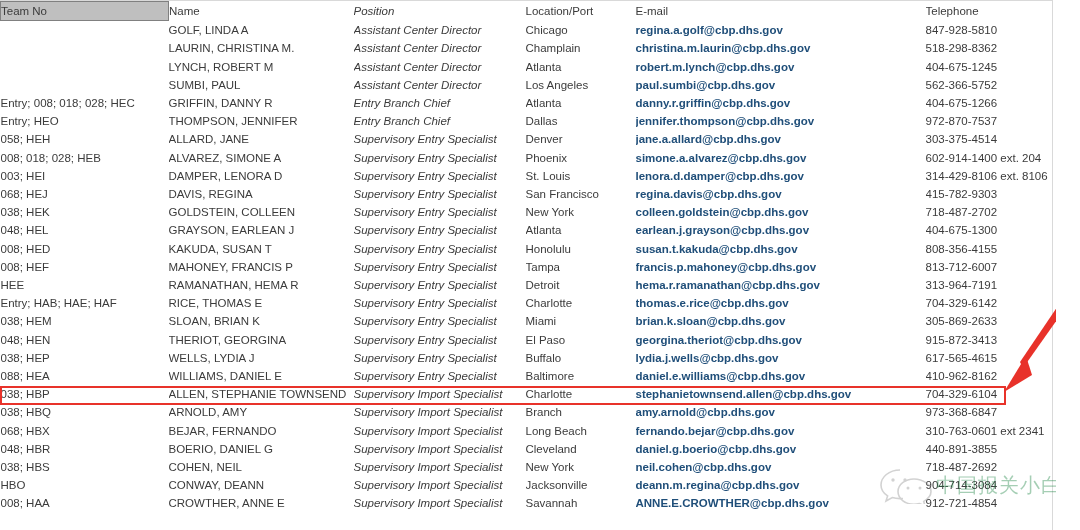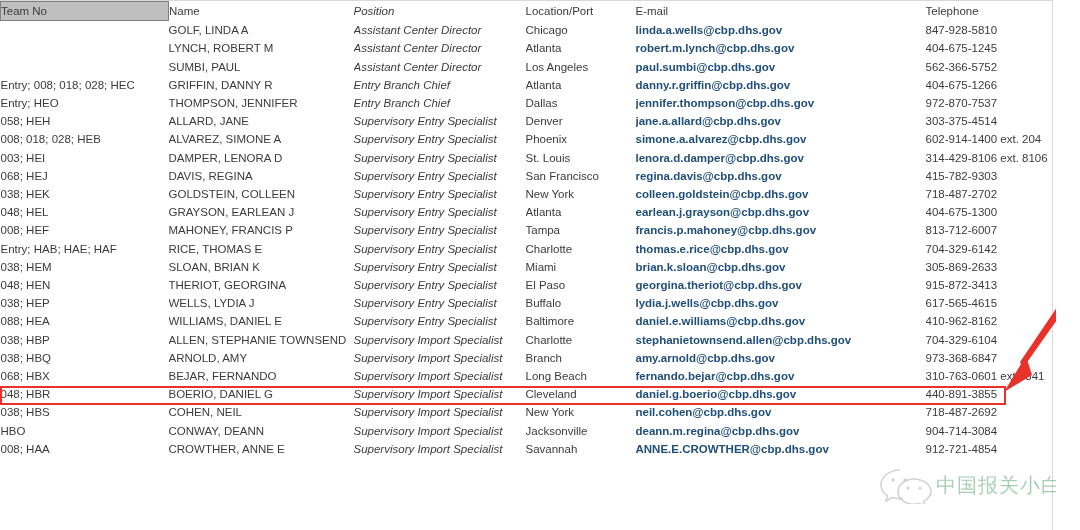--- a/index.html
+++ b/index.html
@@ -160,22 +160,30 @@
           <td class="cell-pos">Position</td>
           <td class="cell-loc">Location/Port</td>
           <td class="cell-mail header-mail">E-mail</td>
           <td class="cell-tel">Telephone</td>
         </tr>
         <tr>
           <td class="cell-team"></td>
           <td class="cell-name">GOLF, LINDA A</td>
           <td class="cell-pos">Assistant Center Director</td>
           <td class="cell-loc">Chicago</td>
-          <td class="cell-mail">linda.a.wells@cbp.dhs.gov</td>
+          <td class="cell-mail">regina.a.golf@cbp.dhs.gov</td>
           <td class="cell-tel">847-928-5810</td>
+        </tr>
+        <tr>
+          <td class="cell-team"></td>
+          <td class="cell-name">LAURIN, CHRISTINA M.</td>
+          <td class="cell-pos">Assistant Center Director</td>
+          <td class="cell-loc">Champlain</td>
+          <td class="cell-mail">christina.m.laurin@cbp.dhs.gov</td>
+          <td class="cell-tel">518-298-8362</td>
         </tr>
         <tr>
           <td class="cell-team"></td>
           <td class="cell-name">LYNCH, ROBERT M</td>
           <td class="cell-pos">Assistant Center Director</td>
           <td class="cell-loc">Atlanta</td>
           <td class="cell-mail">robert.m.lynch@cbp.dhs.gov</td>
           <td class="cell-tel">404-675-1245</td>
         </tr>
         <tr>
@@ -244,26 +252,42 @@
         </tr>
         <tr>
           <td class="cell-team">048; HEL</td>
           <td class="cell-name">GRAYSON, EARLEAN J</td>
           <td class="cell-pos">Supervisory Entry Specialist</td>
           <td class="cell-loc">Atlanta</td>
           <td class="cell-mail">earlean.j.grayson@cbp.dhs.gov</td>
           <td class="cell-tel">404-675-1300</td>
         </tr>
         <tr>
+          <td class="cell-team">008; HED</td>
+          <td class="cell-name">KAKUDA, SUSAN T</td>
+          <td class="cell-pos">Supervisory Entry Specialist</td>
+          <td class="cell-loc">Honolulu</td>
+          <td class="cell-mail">susan.t.kakuda@cbp.dhs.gov</td>
+          <td class="cell-tel">808-356-4155</td>
+        </tr>
+        <tr>
           <td class="cell-team">008; HEF</td>
           <td class="cell-name">MAHONEY, FRANCIS P</td>
           <td class="cell-pos">Supervisory Entry Specialist</td>
           <td class="cell-loc">Tampa</td>
           <td class="cell-mail">francis.p.mahoney@cbp.dhs.gov</td>
           <td class="cell-tel">813-712-6007</td>
+        </tr>
+        <tr>
+          <td class="cell-team">HEE</td>
+          <td class="cell-name">RAMANATHAN, HEMA R</td>
+          <td class="cell-pos">Supervisory Entry Specialist</td>
+          <td class="cell-loc">Detroit</td>
+          <td class="cell-mail">hema.r.ramanathan@cbp.dhs.gov</td>
+          <td class="cell-tel">313-964-7191</td>
         </tr>
         <tr>
           <td class="cell-team">Entry; HAB; HAE; HAF</td>
           <td class="cell-name">RICE, THOMAS E</td>
           <td class="cell-pos">Supervisory Entry Specialist</td>
           <td class="cell-loc">Charlotte</td>
           <td class="cell-mail">thomas.e.rice@cbp.dhs.gov</td>
           <td class="cell-tel">704-329-6142</td>
         </tr>
         <tr>

